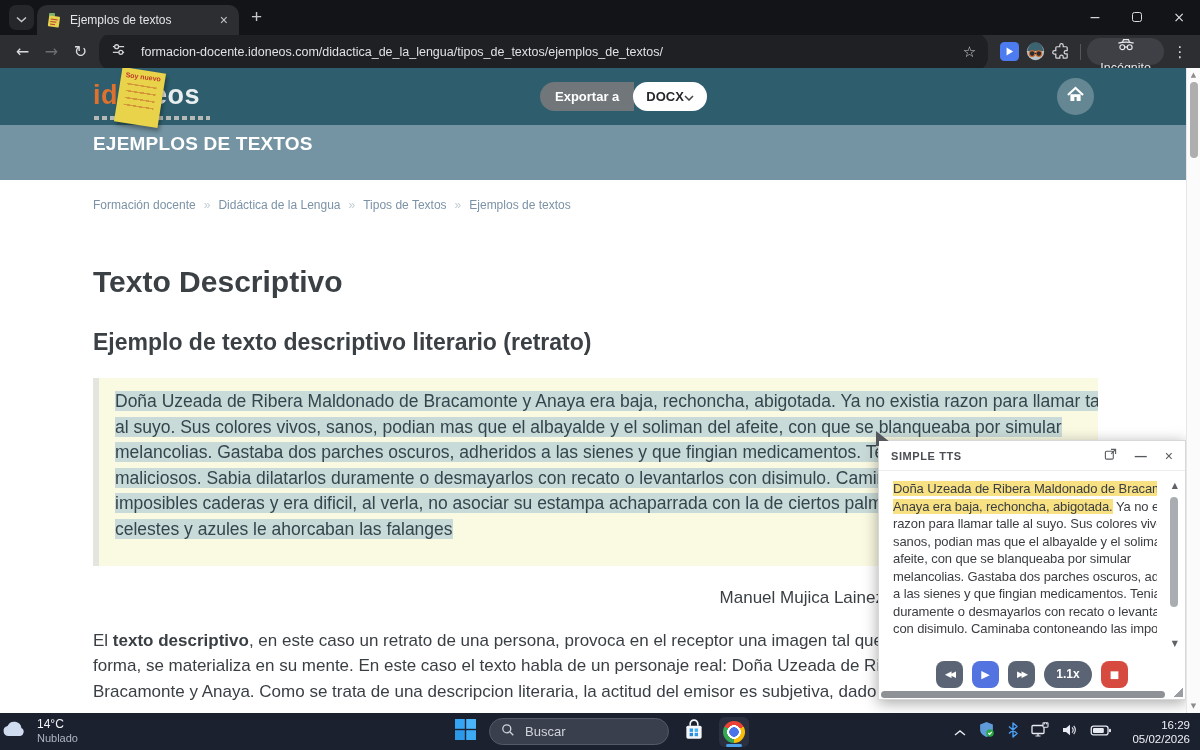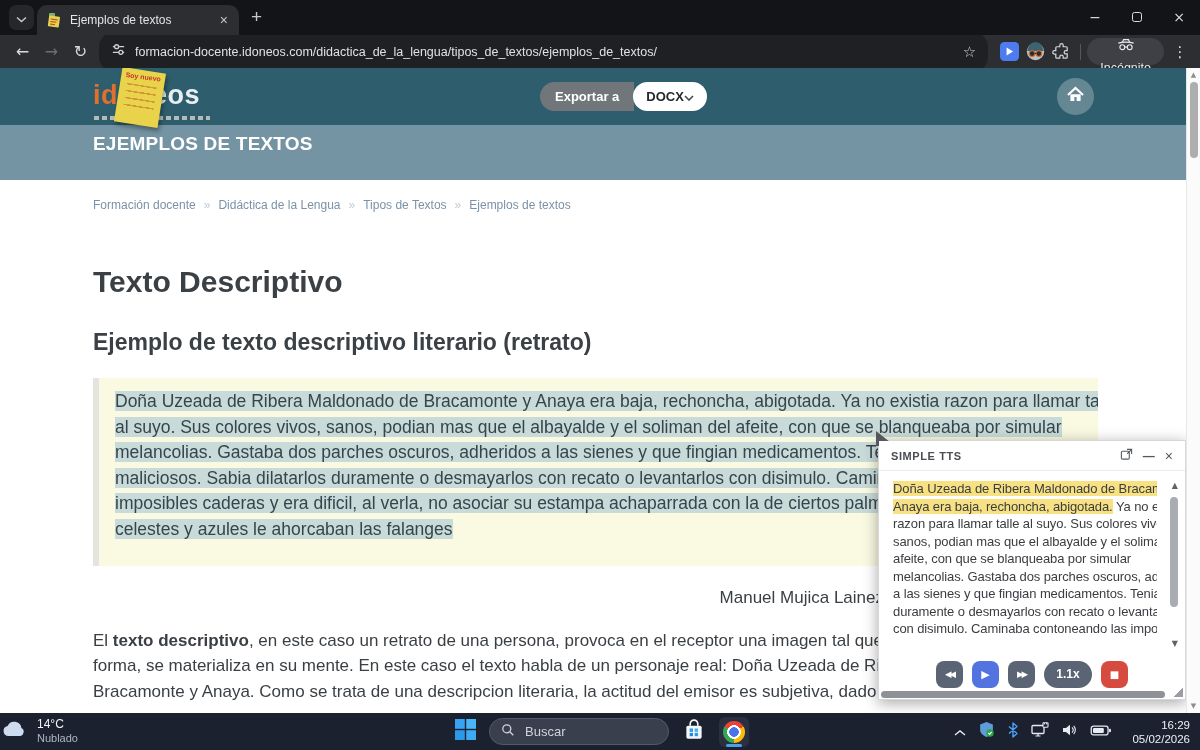--- a/index.html
+++ b/index.html
@@ -20,21 +20,21 @@
   .wincontrols { position:absolute; right:0; top:0; height:34px; display:flex; align-items:center; }
   .winbtn { width:42px; height:34px; display:flex; align-items:center; justify-content:center;
             color:#dcdde0; font-size:14px; font-family:"DejaVu Sans",sans-serif; }
   .maxbox { width:10px; height:10px; border:1.3px solid #dcdde0; border-radius:2.5px; }
 
   
   .toolbar { height:33px; background:#2d2e32; display:flex; align-items:center; padding:0 8px; }
   .navbtn { width:29px; text-align:center; font-size:16px; color:#d9dbdf; font-family:"DejaVu Sans",sans-serif; }
   .navbtn.dim { color:#6c6e73; }
   .addressbar { flex:1; height:38px; background:#1f2024; border-radius:14px; display:flex;
-                align-items:center; margin:0 8px 0 4px; padding:8px 12px; gap:9px; }
+                align-items:center; margin:0 8px 0 4px; padding:8px 12px; gap:15px; }
   .url { color:#dfe1e5; font-size:12.5px; flex:1; white-space:nowrap; overflow:hidden; }
   .star { color:#cfd1d5; font-size:15px; font-family:"DejaVu Sans",sans-serif; }
   .extbtn { width:26px; display:flex; align-items:center; justify-content:center; }
   .toolbar-div { width:1px; height:16px; background:#55575c; margin:0 6px; }
   .incog-pill { height:27px; border-radius:14px; background:#3f4045; color:#e8eaed; font-size:12.5px;
                 display:flex; align-items:center; gap:7px; padding:0 13px; margin-right:4px;flex-direction:column; }
   .kebab { color:#d9dbdf; font-size:15px; width:24px; text-align:center; font-family:"DejaVu Sans",sans-serif; }
 
   
   .viewport { position:relative; width:1200px; height:645px; background:#fff; overflow:hidden; }
@@ -84,21 +84,21 @@
                 border-left:1px solid #e7e7e7; }
   .ps-arrow { position:absolute; left:0; width:13px; text-align:center; font-size:7px; color:#8d8d8d;
               font-family:"DejaVu Sans",sans-serif; }
   .ps-thumb { position:absolute; top:14px; left:3px; width:8px; height:76px; background:#aeaeae; border-radius:4px; }
 
   
   .tts { position:absolute; left:878px; top:372px; width:308px; height:260px; background:#fff;
          box-shadow:0 3px 14px rgba(0,0,0,.35); border:1px solid #d8d8d8; }
   .fold { position:absolute; left:-3px; top:-10px; width:19px; height:15px; background:#54575b;
           clip-path:polygon(0 0,100% 100%,0 100%); }
-  .tts-head { height:30px; display:flex; align-items:center; padding:11px 12px; gap:10px;
+  .tts-head { height:30px; display:flex; align-items:center; padding:11px 12px; gap:18px;
               border-bottom:1px solid #ededed; position:relative; background:#fff; }
   .tts-title { font-size:11px; font-weight:bold; letter-spacing:.6px; color:#4a4d52; flex:1; }
   .tts-min { color:#55585c; font-size:12px; font-weight:bold; }
   .tts-x { color:#55585c; font-size:14px; }
   .tts-body { position:relative; height:184px; padding:9px 28px 0 14px; overflow:hidden; }
   .tline { font-size:13px; line-height:17.5px; color:#3a3d41; white-space:nowrap; overflow:hidden; letter-spacing:-.1px; }
   .yhl { background:#f7e183; }
   .tts-vup { position:absolute; right:7px; top:10px; font-size:8px; color:#5f6266; font-family:"DejaVu Sans",sans-serif; }
   .tts-vthumb { position:absolute; right:7px; top:26px; width:8px; height:110px; background:#a9adb2; border-radius:4px; }
   .tts-vdown { position:absolute; right:7px; top:168px; font-size:8px; color:#5f6266; font-family:"DejaVu Sans",sans-serif; }

